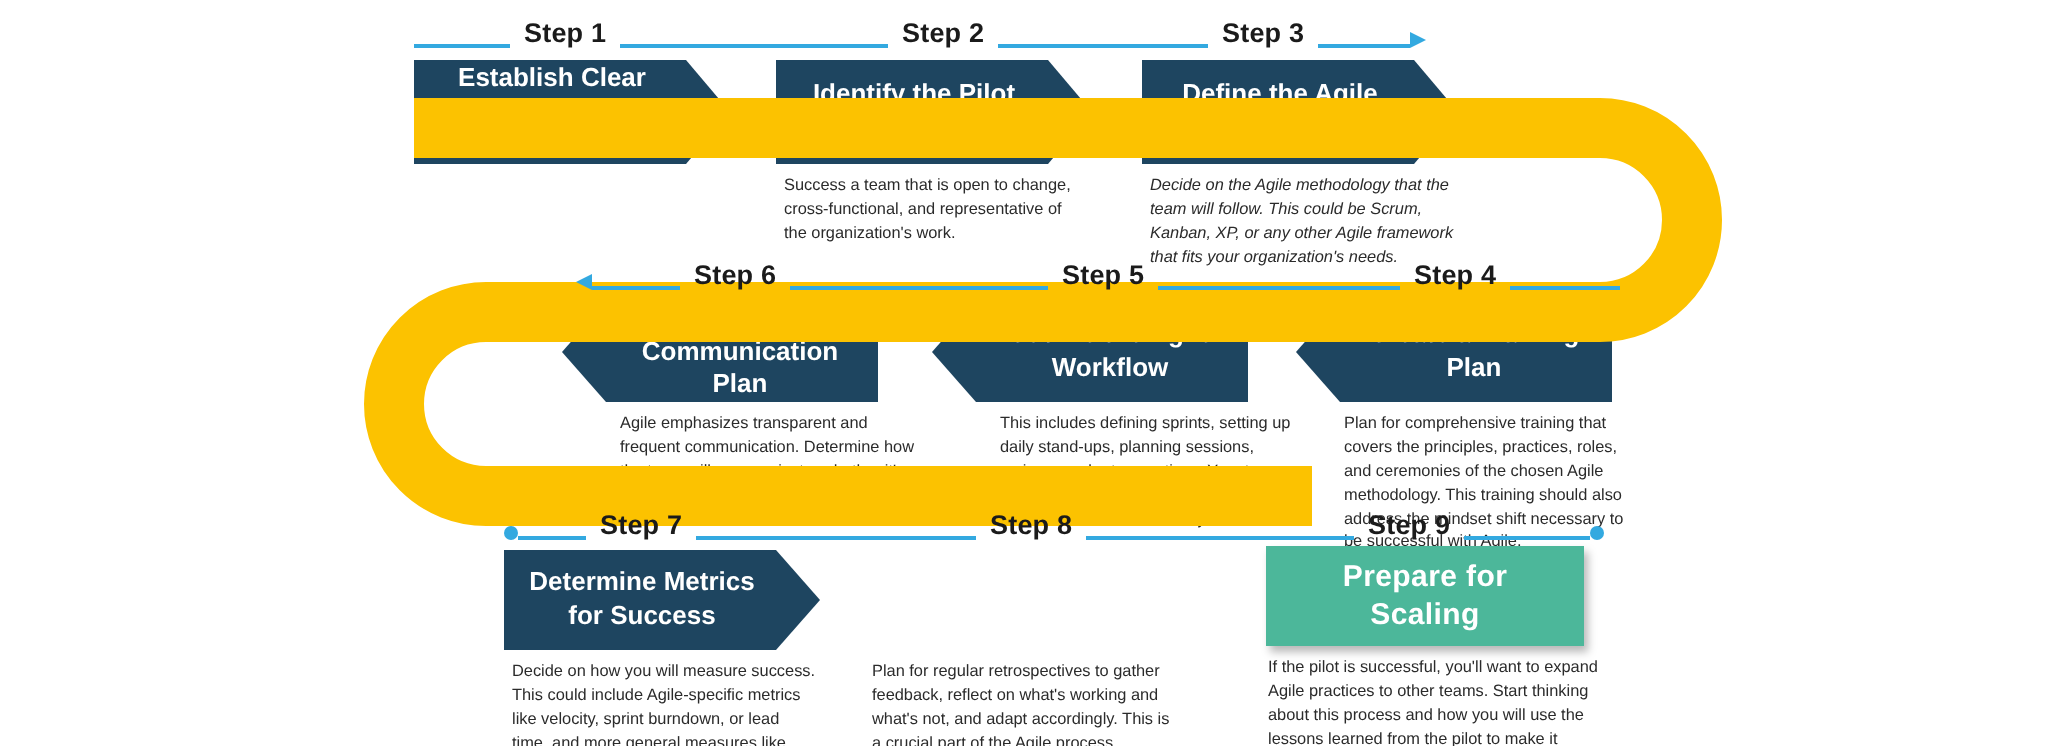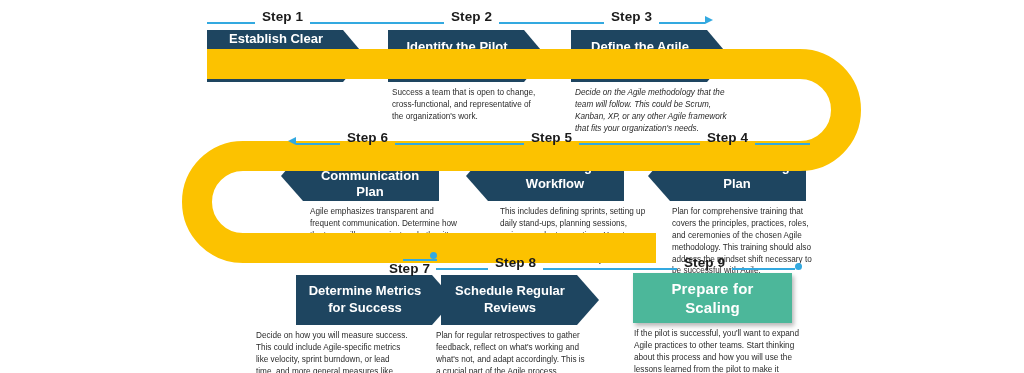--- a/index.html
+++ b/index.html
@@ -120,41 +120,38 @@
       <div class="hlabel">Step 6</div>
       <div class="hline" style="flex:1;"></div>
     </div>
   </div>
   <div class="chev l" style="left:281px;top:151px;width:158px;height:50px;">
     <span class="ctext">Develop a Communication  Plan</span>
   </div>
   <div class="desc" style="left:310px;top:206px;width:152px;">Agile emphasizes transparent and frequent communication. Determine how the team will communicate, whether it's daily stand-ups, a chat platform, email, or a combination.</div>
 
   <div class="step" style="left:252px;top:252px;width:185px;">
-    <div class="hdr" style="width:185px;flex-direction:column;">
+    <div class="hdr" style="width:185px;">
       <div class="tip dot"></div>
       <div class="hline" style="width:34px;"></div>
       <div class="hlabel">Step 7</div>
       <div class="hline" style="flex:1;"></div>
     </div>
   </div>
-  <div class="chev r" style="left:252px;top:275px;width:158px;height:50px;margin-left:44px;">
+  <div class="chev r" style="left:252px;top:275px;width:158px;height:50px;">
     <span class="ctext">Determine Metrics for Success</span>
   </div>
   <div class="desc" style="left:256px;top:330px;width:152px;">Decide on how you will measure success. This could include Agile-specific metrics like velocity, sprint burndown, or lead time, and more general measures like customer satisfaction or team morale</div>
 
   <div class="step" style="left:436px;top:252px;width:190px;">
     <div class="hdr" style="width:190px;">
       <div class="hline" style="width:52px;"></div>
       <div class="hlabel">Step 8</div>
       <div class="hline" style="flex:1;"></div>
     </div>
-  </div>
-  <div class="chev r" style="left:441px;top:275px;width:158px;height:50px;">
-    <span class="ctext">Schedule Regular Reviews</span>
   </div>
   <div class="desc" style="left:436px;top:330px;width:152px;">Plan for regular retrospectives to gather feedback, reflect on what's working and what's not, and adapt accordingly. This is a crucial part of the Agile process.</div>
 
   <div class="step" style="left:617px;top:252px;width:185px;">
     <div class="hdr" style="width:185px;">
       <div class="hline" style="width:60px;"></div>
       <div class="hlabel">Step 9</div>
       <div class="hline" style="flex:1;"></div>
       <div class="tip dot"></div>
     </div>

